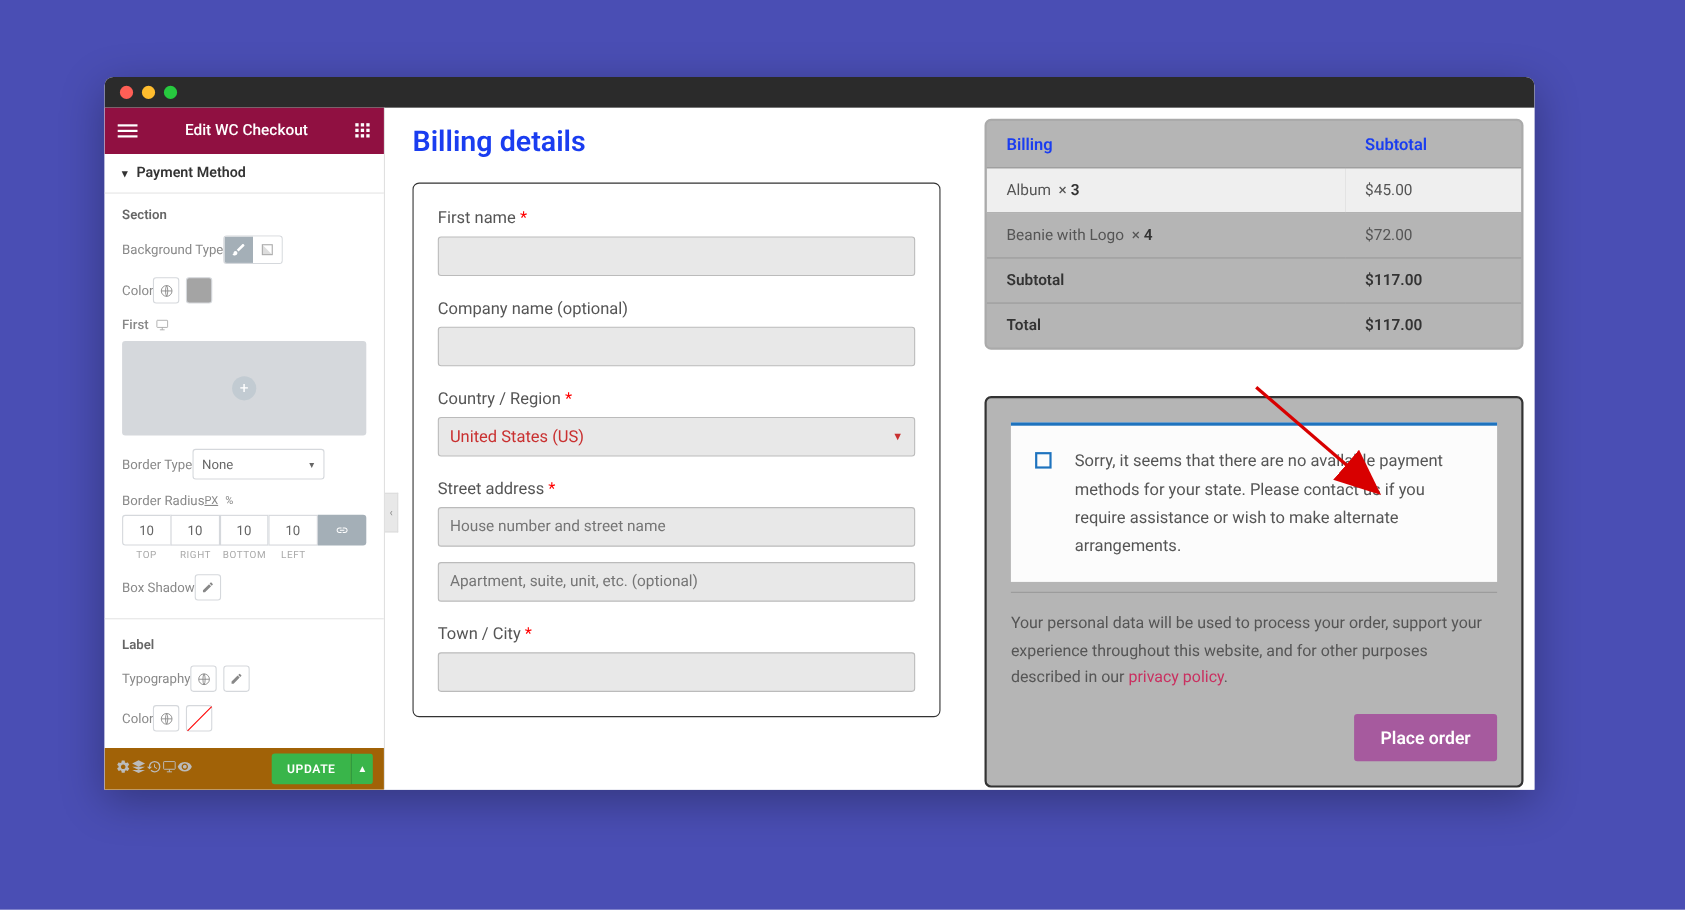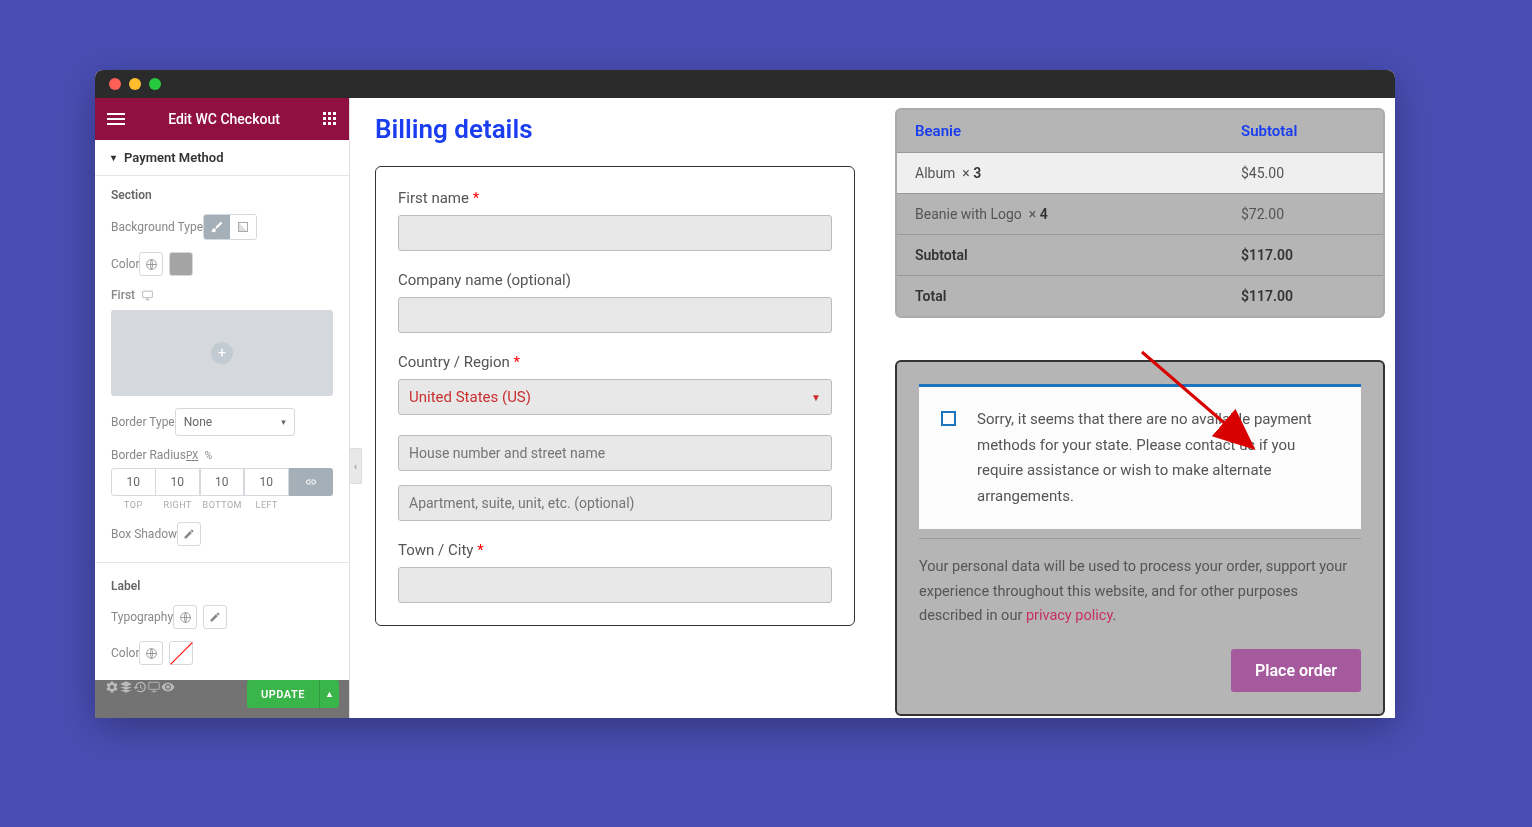--- a/index.html
+++ b/index.html
@@ -52,21 +52,21 @@
     .unit-toggle span { cursor: pointer; }
     .unit-toggle .active { text-decoration: underline; }
     
     .radius-inputs { display: flex; margin-top: 6px; }
     .radius-col { flex: 1; text-align: center; }
     .radius-input { width: 100%; height: 28px; border: 1px solid #d5d8dc; font-size: 12px; color: #666; text-align: center; margin-left: -1px; }
     .radius-col:first-child .radius-input { margin-left: 0; border-radius: 3px 0 0 3px; }
     .radius-link { width: 44px; height: 28px; background: #a4afb7; border-radius: 0 3px 3px 0; display: flex; align-items: center; justify-content: center; color: #fff; cursor: pointer; font-size: 12px; }
     .radius-sublabel { font-size: 9px; color: #aaa; margin-top: 4px; letter-spacing: 0.5px; }
     
-    .bottom-bar { position: absolute; bottom: 0; left: 0; right: 0; height: 38px; background: #737373; display: flex; align-items: flex-start; padding: 0 10px; }
+    .bottom-bar { position: absolute; bottom: 0; left: 0; right: 0; height: 38px; background: #a16207; display: flex; align-items: center; padding: 0 10px; }
     .bottom-icon { color: #bbb; font-size: 13px; cursor: pointer; }
     .bottom-spacer { flex: 1; }
     .update-btn { background: #39b54a; color: #fff; border: none; height: 28px; padding: 0 14px; font-size: 11px; font-weight: 600; letter-spacing: 0.5px; border-radius: 3px 0 0 3px; cursor: pointer; }
     .update-caret { background: #39b54a; color: #fff; height: 28px; width: 20px; display: flex; align-items: center; justify-content: center; border-left: 1px solid rgba(0,0,0,0.15); border-radius: 0 3px 3px 0; font-size: 9px; cursor: pointer; }
     
     
     .preview { flex: 1; background: #fff; overflow: hidden; position: relative; }
     .preview-handle { position: absolute; left: 0; top: 350px; width: 12px; height: 36px; background: #e8e8e8; border: 1px solid #ddd; border-left: none; display: flex; align-items: center; justify-content: center; font-size: 10px; color: #888; cursor: pointer; z-index: 5; }
     .preview-inner { display: flex; height: 100%; padding: 0 10px 0 12px; gap: 40px; }
     
@@ -319,41 +319,42 @@
               <div class="form-field">
                 <label class="form-label"><span>Country / Region</span> <span class="req">*</span></label>
                 <div class="country-select">
                   <span>United States (US)</span>
                   <span class="country-select-caret">▼</span>
                 </div>
               </div>
             </div>
             <div class="form-row" style="flex-direction:column;gap:14px;">
               <div class="form-field">
+                <label class="form-label"><span>Street address</span> <span class="req">*</span></label>
                 <input class="text-input" style="color: #b91c1c;" placeholder="House number and street name">
               </div>
               <div class="form-field">
                 <input class="text-input" style="color: rgb(136, 136, 136);" placeholder="Apartment, suite, unit, etc. (optional)">
               </div>
             </div>
             <div class="form-row" style="margin-bottom:0;">
               <div class="form-field">
                 <label class="form-label"><span>Town / City</span> <span class="req">*</span></label>
                 <input class="text-input" style="">
               </div>
             </div>
           </div>
         </div>
 
         <div class="summary-col">
           <div class="order-table">
             <table>
               <thead>
                 <tr>
-                  <th>Beanie</th>
+                  <th>Billing</th>
                   <th style="width:160px;">Subtotal</th>
                 </tr>
               </thead>
               <tbody>
                 <tr class="white-row">
                   <td><span>Album</span> &nbsp;× <span class="qty">3</span></td>
                   <td>$45.00</td>
                 </tr>
                 <tr>
                   <td><span>Beanie with Logo</span> &nbsp;× <span class="qty">4</span></td>

